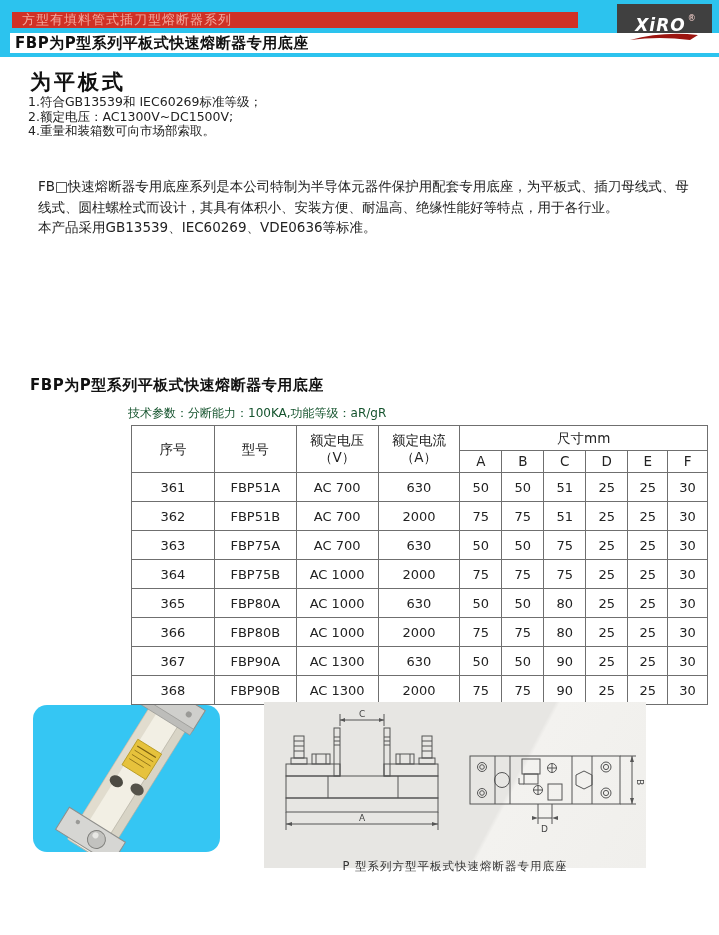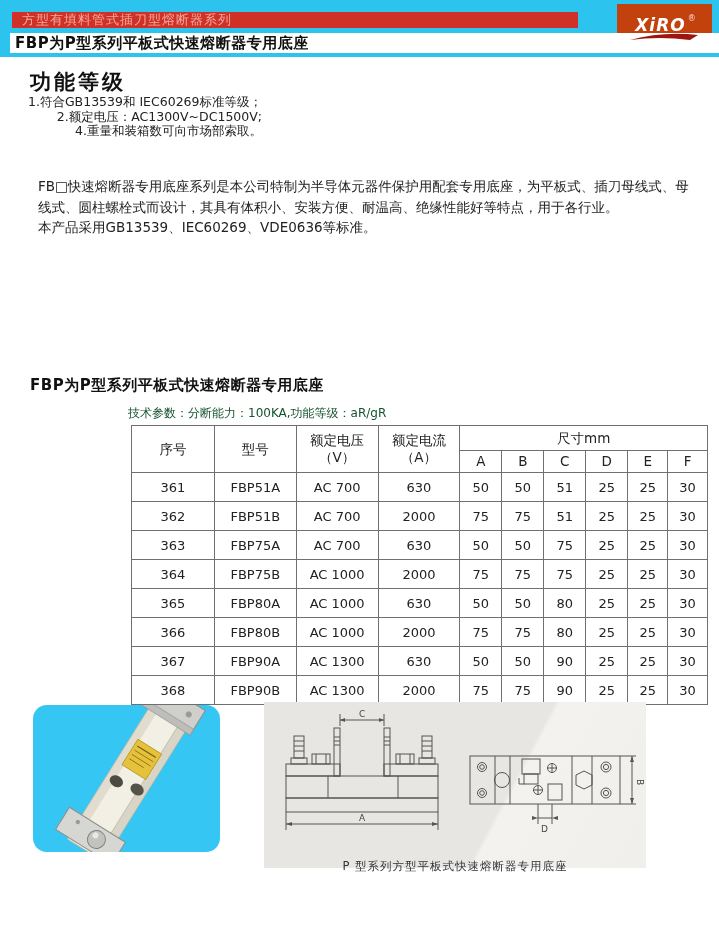--- a/index.html
+++ b/index.html
@@ -8,36 +8,36 @@
     font-family:"DejaVu Sans","Liberation Sans",sans-serif;color:#222;
   }
   
   .header-band{position:absolute;left:0;top:0;width:719px;height:57px;background:#2cc3ee;}
   .series-bar{
     position:absolute;left:12px;top:12px;width:566px;height:16px;background:#cf3126;
     display:flex;align-items:center;
   }
   .series-bar span{color:#f2a89c;font-size:13px;padding-left:10px;letter-spacing:1px;}
   .logo-box{
-    position:absolute;left:617px;top:4px;width:95px;height:41px;background:#c2410c;
+    position:absolute;left:617px;top:4px;width:95px;height:41px;background:#404040;
     display:flex;align-items:center;justify-content:center;
   }
   .logo-text{color:#ffffff;font-size:17px;font-weight:bold;font-style:italic;letter-spacing:1px;position:relative;z-index:2;}
   .logo-reg{color:#ffd9d4;font-size:8px;vertical-align:super;position:relative;top:-6px;left:2px;z-index:2;}
   .logo-swoosh{position:absolute;left:12px;bottom:3px;z-index:1;}
   .title-strip{
     position:absolute;left:10px;top:33px;width:709px;height:20px;background:#ffffff;
     display:flex;align-items:center;
   }
   .title-strip h1{margin:0;padding-left:5px;font-size:15px;font-weight:bold;color:#101010;letter-spacing:0.5px;}
   
   .overview{position:absolute;left:0;top:57px;width:719px;}
   .overview h2{margin:0;position:absolute;left:30px;top:11px;font-size:21px;font-weight:bold;color:#111;letter-spacing:3px;}
   .overview ul{list-style:none;margin:0;padding:0;position:absolute;left:28px;top:38px;}
-  .overview li{font-size:12.5px;line-height:14.5px;color:#222;text-align:right;}
+  .overview li{font-size:12.5px;line-height:14.5px;color:#222;}
   .para{position:absolute;left:22px;width:660px;font-size:13.5px;line-height:20.5px;color:#222;margin:16px;}
   .para1{top:103px;}
   .para2{top:144px;}
   
   .specs h3{margin:0;position:absolute;left:30px;top:376px;font-size:15px;font-weight:bold;color:#111;letter-spacing:0.5px;}
   .tech-line{position:absolute;left:128px;top:405px;font-size:12px;color:#14532d;}
   table.spec-table{
     position:absolute;left:131px;top:425px;width:577px;border-collapse:collapse;
     table-layout:fixed;font-size:13px;color:#222;
   }
@@ -83,21 +83,21 @@
       </svg>
       <span class="logo-text">XiRO</span>
       <span class="logo-reg">®</span>
     </div>
     <div class="title-strip">
       <h1>FBP为P型系列平板式快速熔断器专用底座</h1>
     </div>
   </header>
 
   <section class="overview">
-    <h2>功能等级</h2>
+    <h2>为平板式</h2>
     <ul>
       <li>1.符合GB13539和 IEC60269标准等级；</li>
       <li>2.额定电压：AC1300V~DC1500V;</li>
       <li>4.重量和装箱数可向市场部索取。</li>
     </ul>
     <p class="para para1">FB□快速熔断器专用底座系列是本公司特制为半导体元器件保护用配套专用底座，为平板式、插刀母线式、母线式、圆柱螺栓式而设计，其具有体积小、安装方便、耐温高、绝缘性能好等特点，用于各行业。</p>
     <p class="para para2">本产品采用GB13539、IEC60269、VDE0636等标准。</p>
   </section>
 
   <section class="specs">

